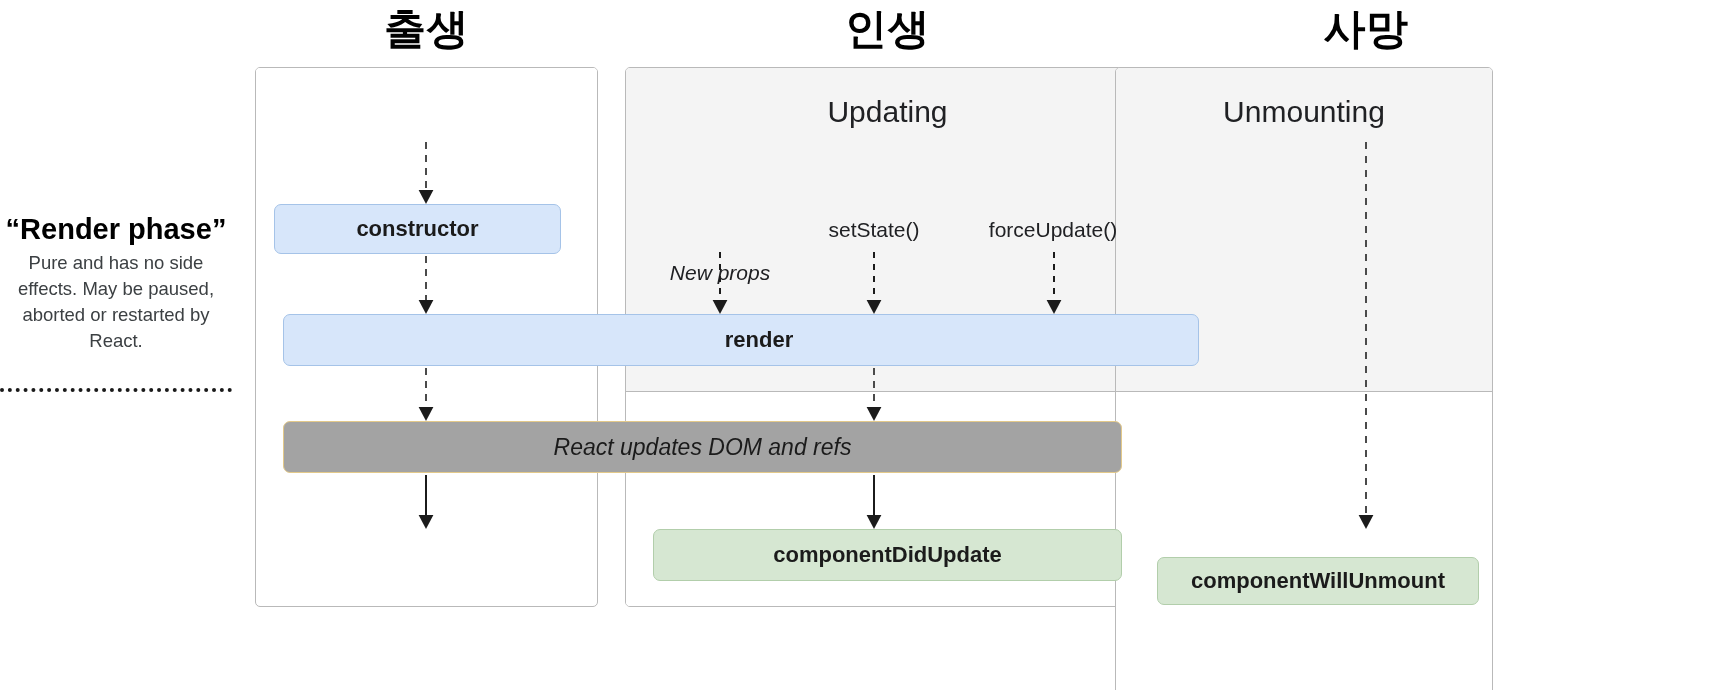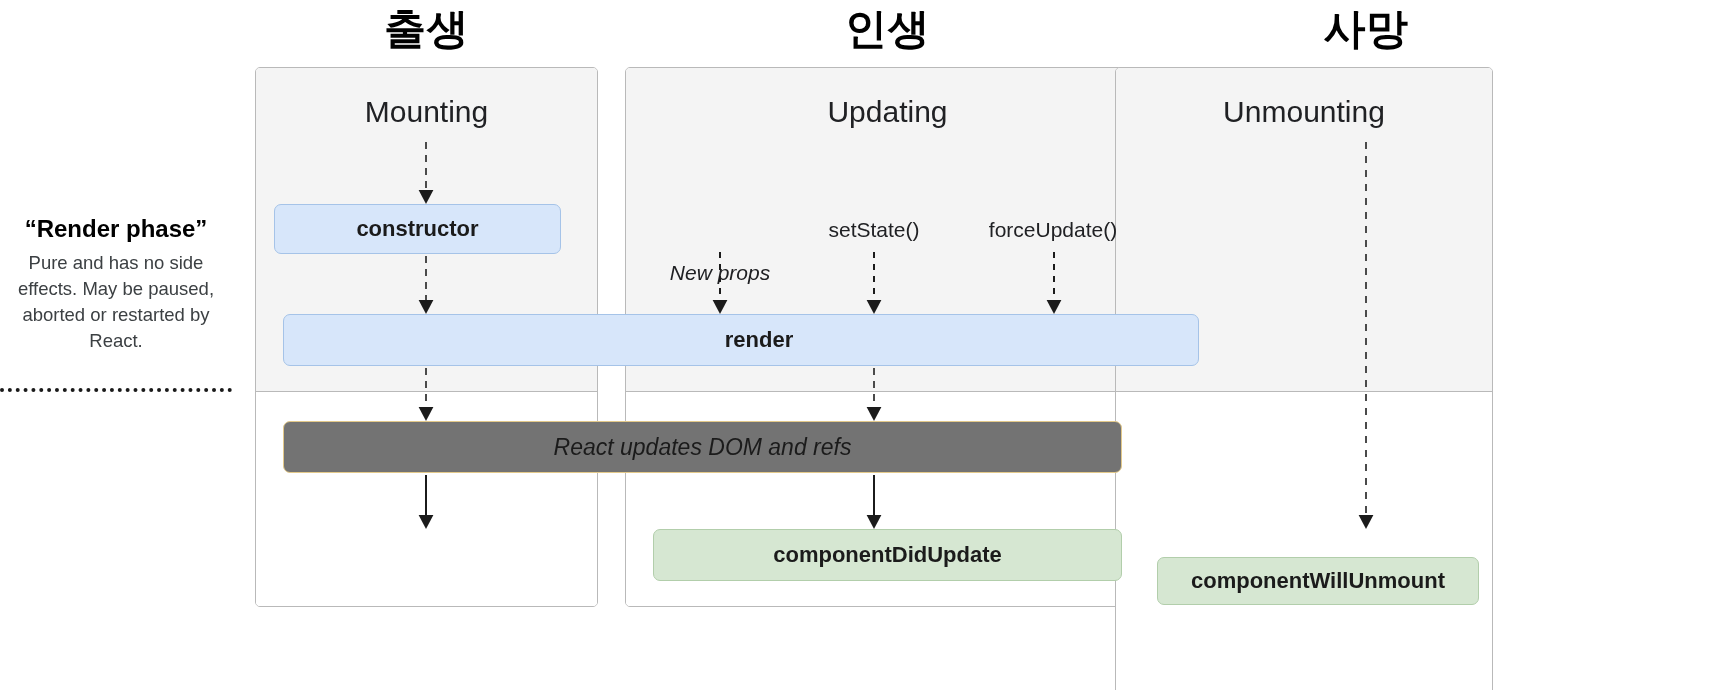--- a/index.html
+++ b/index.html
@@ -39,21 +39,21 @@
   .sidebar {
     position: absolute;
     left: 0;
     width: 232px;
     text-align: center;
   }
   #render-phase-block { top: 212px; }
   #commit-phase-block { top: 442px; }
 
   .phase-title {
-    font-size: 24px;
+    font-size: 29px;
     font-weight: bold;
     color: #000000;
     line-height: 34px;
     margin-bottom: 4px;
   }
   .phase-desc {
     font-size: 18.5px;
     line-height: 26px;
     color: #3c4043;
   }
@@ -106,21 +106,21 @@
     border-radius: 7px;
     display: flex;
     align-items: center;
     justify-content: center;
     font-size: 22px;
     font-weight: bold;
     text-align: center;
     color: #1b1b1b;
   }
   .node.blue   { background: #d7e6fa; border: 1px solid #a5c3e8; }
-  .node.yellow { background: #737373; border: 1px solid #e3c98a; font-style: italic; font-weight: normal; font-size: 23px; }
+  .node.yellow { background: #a3a3a3; border: 1px solid #e3c98a; font-style: italic; font-weight: normal; font-size: 23px; }
   .node.green  { background: #d6e7d2; border: 1px solid #b2ceab; }
 
   #node-constructor            { left: 274px;  top: 204px; width: 287px; height: 50px; }
   #node-render                 { left: 283px;  top: 314px; width: 916px; height: 52px; padding-left: 36px; }
   #node-react-updates          { left: 283px;  top: 421px; width: 839px; height: 52px; }
   #node-did-mount              { left: 283px;  top: 529px; width: 287px; height: 52px; }
   #node-did-update             { left: 653px;  top: 529px; width: 469px; height: 52px; text-align: right; }
   #node-will-unmount           { left: 1157px; top: 529px; width: 322px; height: 48px; margin-top: 28px; }
 
   
@@ -158,23 +158,20 @@
 
   <div class="sidebar" id="render-phase-block">
     <div class="phase-title">“Render phase”</div>
     <div class="phase-desc">Pure and has no side effects. May be paused, aborted or restarted by React.</div>
   </div>
 
   <div class="sidebar-divider"></div>
 
 
   <div class="column" id="col-mounting">
-    <div class="column-top">
-      <div class="column-title">Mounting</div>
-    </div>
     <div class="column-bottom"></div>
   </div>
 
   <div class="column" id="col-updating">
     <div class="column-top">
       <div class="column-title">Updating</div>
     </div>
     <div class="column-bottom"></div>
   </div>
 

